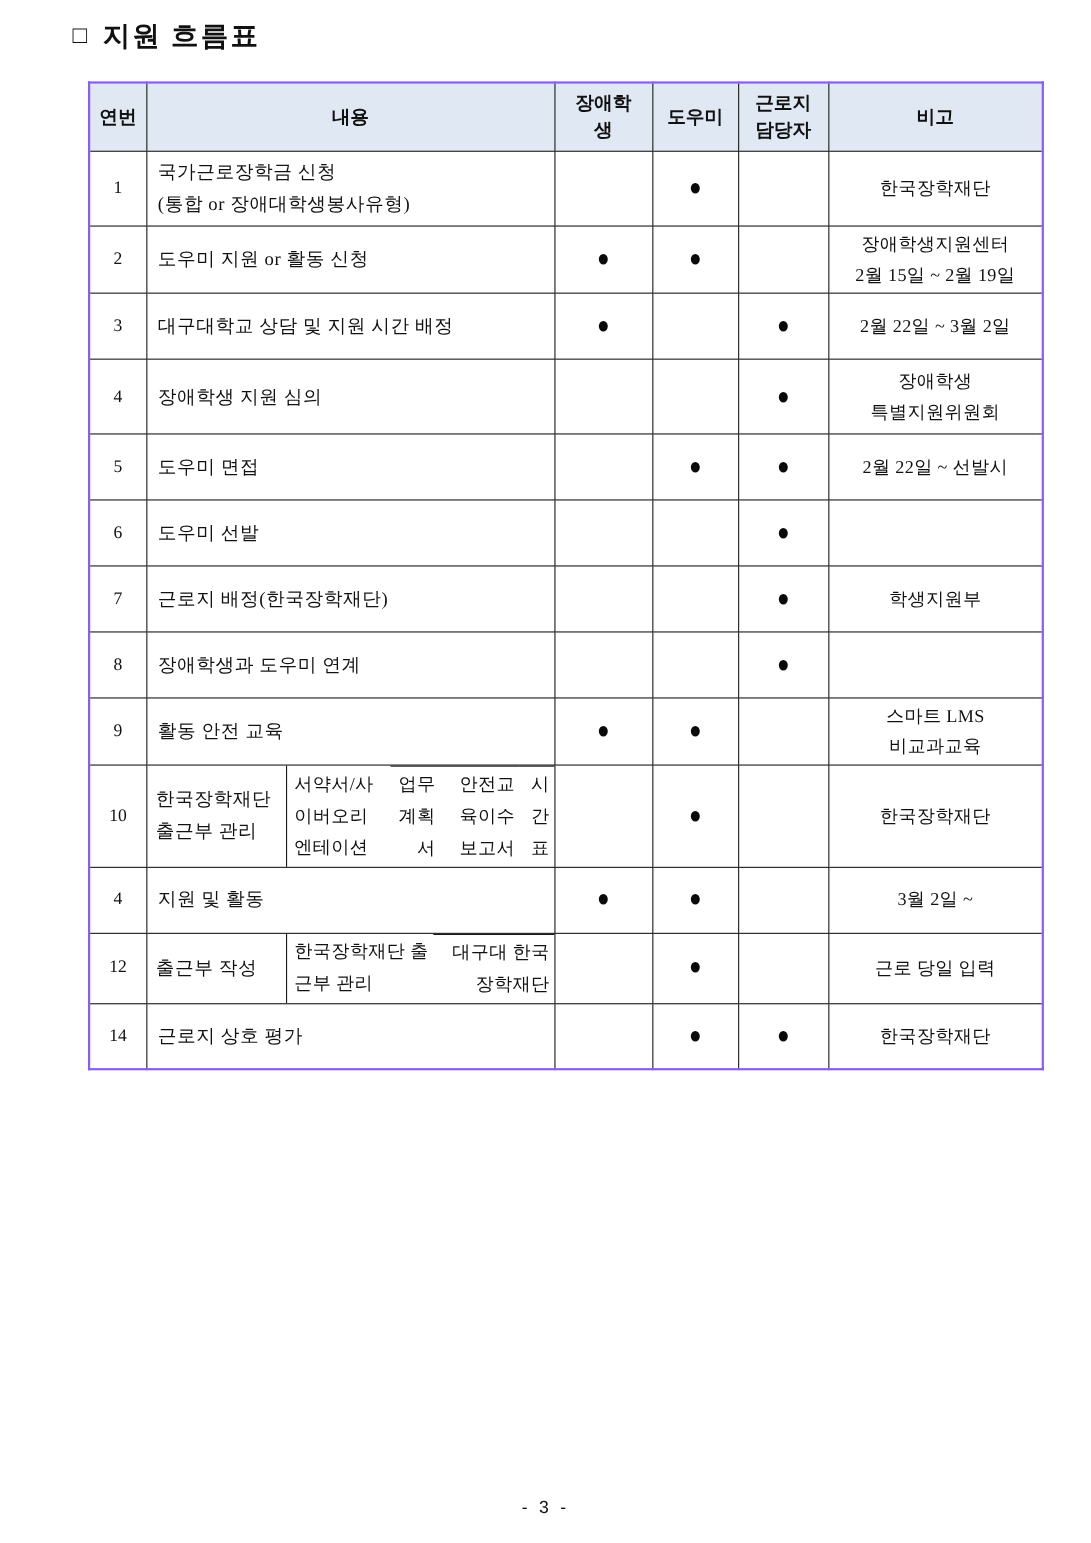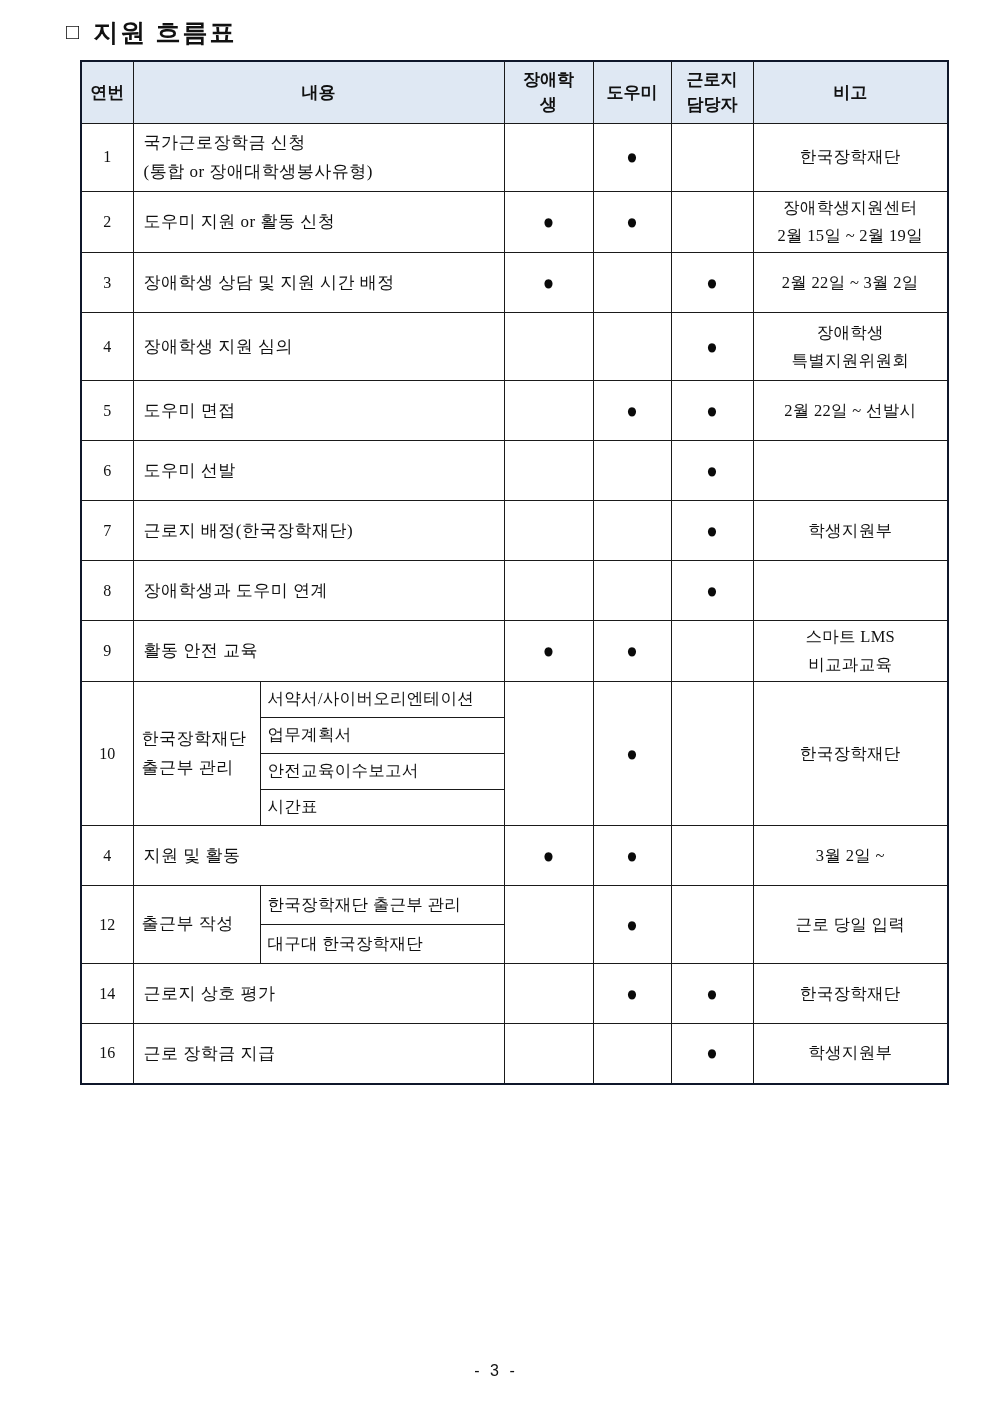--- a/index.html
+++ b/index.html
@@ -29,25 +29,25 @@
   }
   .title-bullet {
     font-size: 22px;
     font-weight: normal;
     position: relative;
     top: -1px;
   }
   table.flow {
     position: absolute;
     left: 80px;
-    top: 60px;
+    top: 74px;
     width: 867px;
     border-collapse: collapse;
     table-layout: fixed;
-    border: 2px solid #0f172a;
+    border: 2px solid #8b5cf6;
   }
   table.flow th, table.flow td {
     border: 1px solid #1a1a1a;
     box-sizing: border-box;
     vertical-align: middle;
   }
   thead th {
     background: #dfe8f3;
     height: 62px;
     font-size: 17px;
@@ -89,21 +89,20 @@
     padding: 2px 4px 2px 8px;
     white-space: pre-line;
     line-height: 1.7;
     box-sizing: border-box;
     font-size: 17px;
     letter-spacing: 0.5px;
   }
   .subitems {
     flex: 1 1 auto;
     display: flex;
-    flex-direction: column;
   }
   .subitem {
     flex: 1 1 auto;
     display: flex;
     align-items: center;
     padding: 2px 4px 2px 7px;
     font-size: 16.5px;
     letter-spacing: 0.3px;
   }
   tr[data-row="10"] .subitem { min-height: 31px; }
@@ -184,21 +183,21 @@
           <td class="c-no">2</td>
           <td class="c-content">도우미 지원 or 활동 신청</td>
           <td class="c-mark"><span class="dot">●</span></td>
           <td class="c-mark"><span class="dot">●</span></td>
           <td class="c-mark"></td>
           <td class="c-note">장애학생지원센터
 2월 15일 ~ 2월 19일</td>
         </tr>
         <tr data-row="3">
           <td class="c-no">3</td>
-          <td class="c-content">장애학생 상담 및 지원 시간 배정</td>
+          <td class="c-content">대구대학교 상담 및 지원 시간 배정</td>
           <td class="c-mark"><span class="dot">●</span></td>
           <td class="c-mark"></td>
           <td class="c-mark"><span class="dot">●</span></td>
           <td class="c-note">2월 22일 ~ 3월 2일</td>
         </tr>
         <tr data-row="4">
           <td class="c-no">4</td>
           <td class="c-content">장애학생 지원 심의</td>
           <td class="c-mark"></td>
           <td class="c-mark"></td>
@@ -273,26 +272,18 @@
           <td class="c-note">근로 당일 입력</td>
         </tr>
         <tr data-row="14">
           <td class="c-no">14</td>
           <td class="c-content">근로지 상호 평가</td>
           <td class="c-mark"></td>
           <td class="c-mark"><span class="dot">●</span></td>
           <td class="c-mark"><span class="dot">●</span></td>
           <td class="c-note">한국장학재단</td>
         </tr>
-        <tr data-row="16">
-          <td class="c-no">16</td>
-          <td class="c-content">근로 장학금 지급</td>
-          <td class="c-mark"></td>
-          <td class="c-mark"></td>
-          <td class="c-mark"><span class="dot">●</span></td>
-          <td class="c-note">학생지원부</td>
-        </tr>
       </tbody>
   </table>
 
   <div class="footer">- 3 -</div>
 
 </div>
 
 </body></html>

